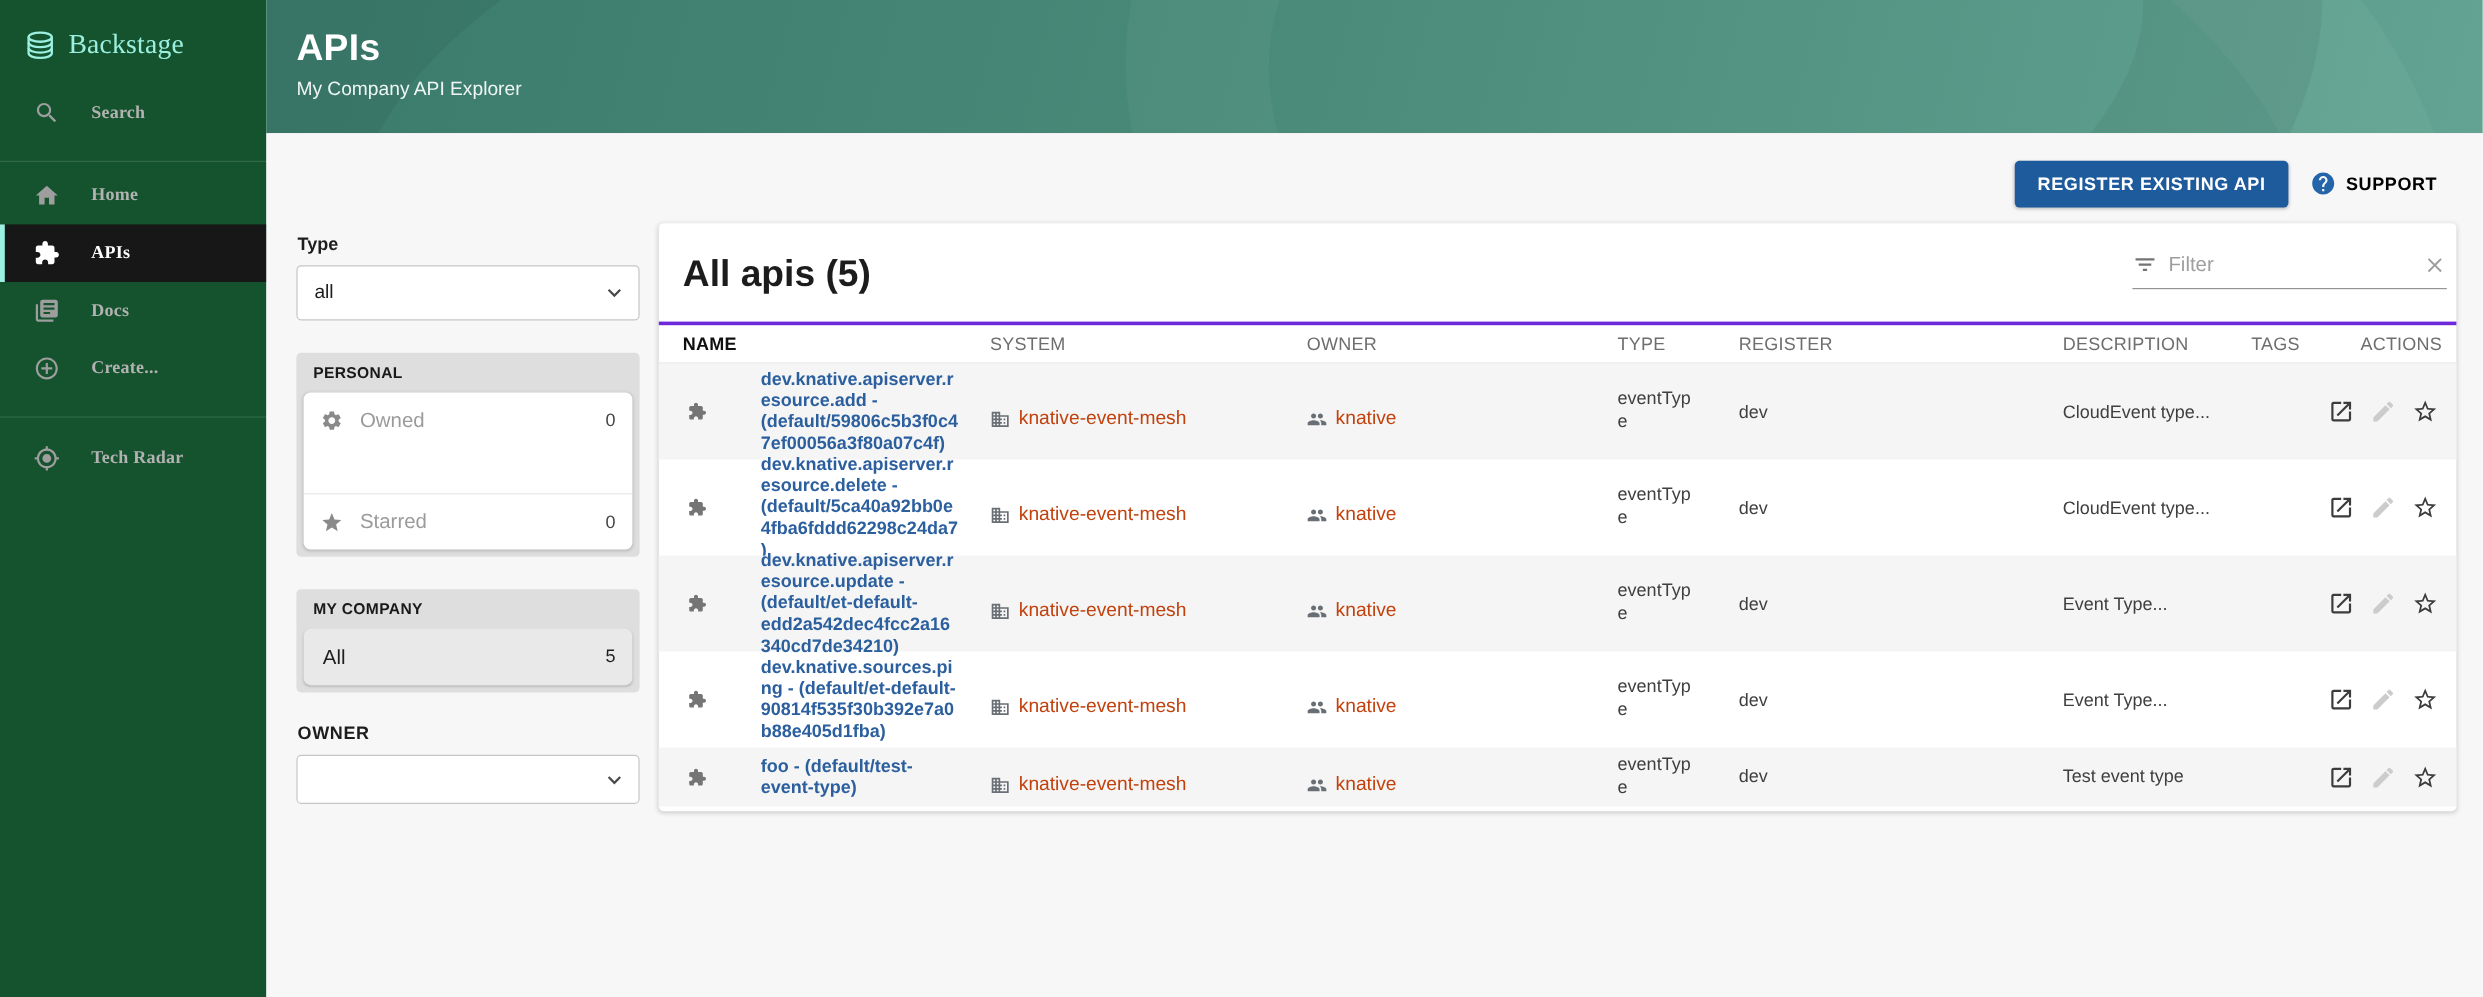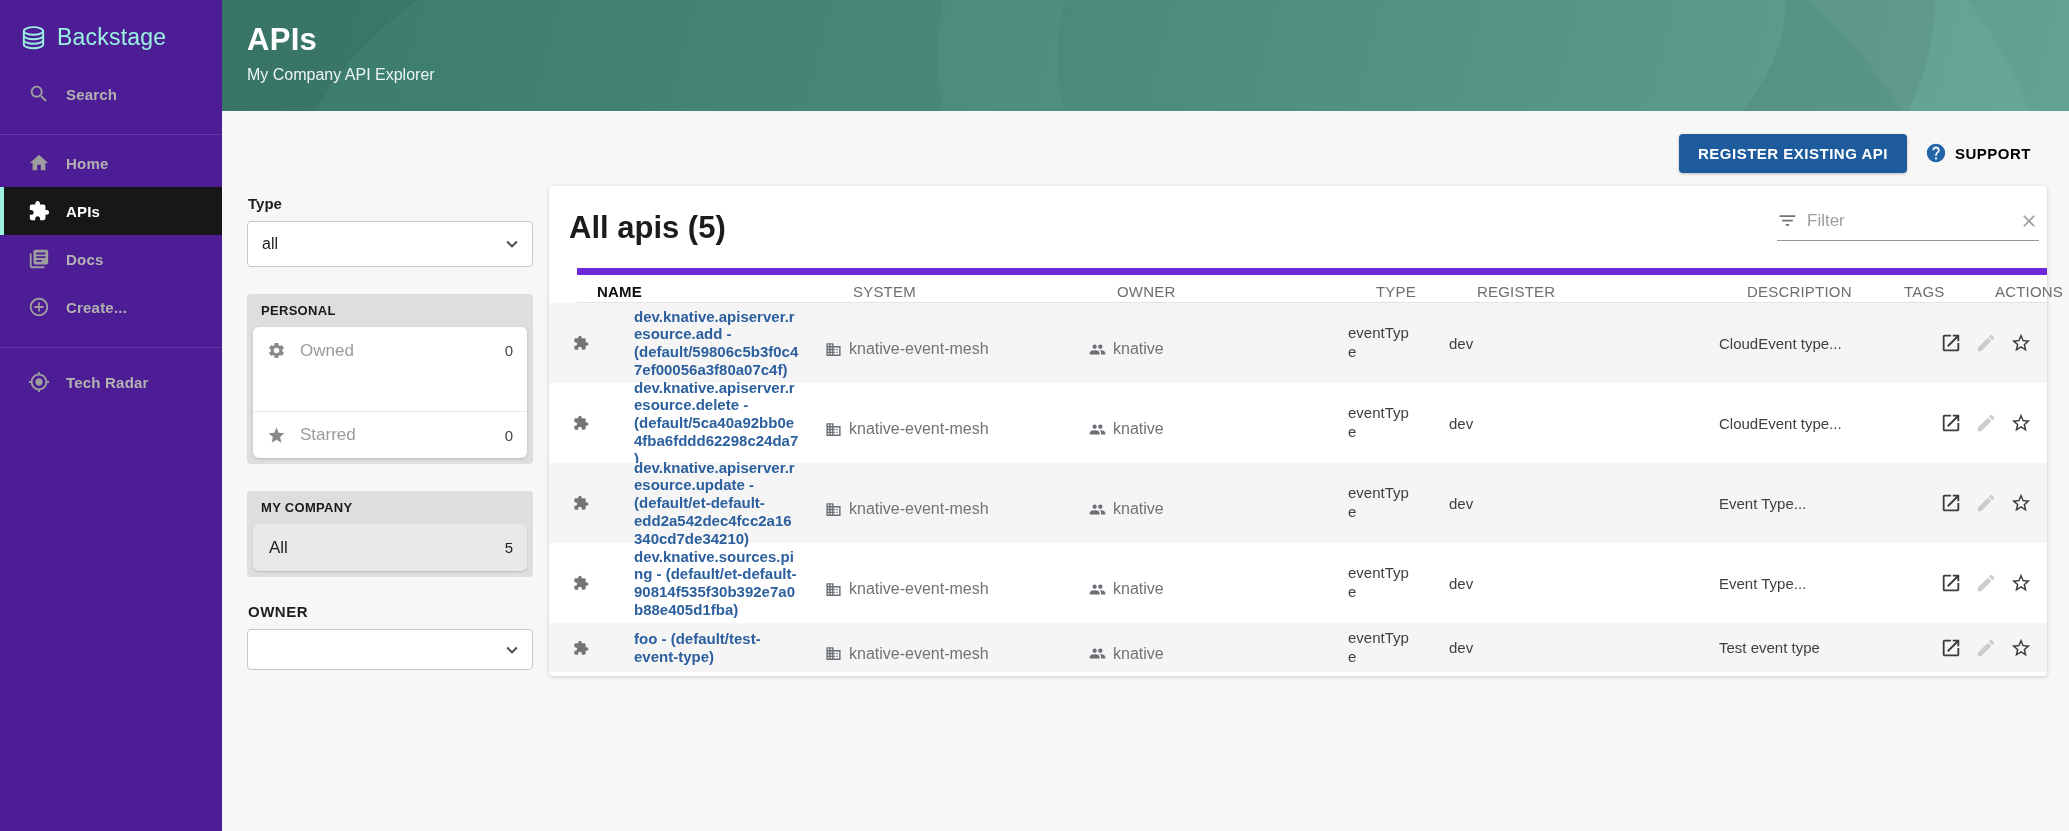--- a/index.html
+++ b/index.html
@@ -1,25 +1,25 @@
 <!DOCTYPE html>
 <html><head>
 <meta charset="utf-8">
 <style>
   * { box-sizing: border-box; margin: 0; padding: 0; }
   html,body { width:2069px; height:831px; overflow:hidden; background:#f7f7f7;
               font-family:"Liberation Sans", sans-serif; }
   .app { position:relative; width:2069px; height:831px; }
 
   
-  .sidebar { position:absolute; left:0; top:0; width:222px; height:831px; background:#4c1d95; }
+  .sidebar { position:absolute; left:0; top:0; width:222px; height:831px; background:#14532d;font-family:Liberation Serif, serif; }
   .logo-row { position:absolute; left:20px; top:14px; height:46px; display:flex; align-items:center; gap:10px; cursor:pointer; }
   .logo-row .logo-text { color:#9bf0e1; font-size:23px; font-weight:400; letter-spacing:.2px; }
   .logo-icon { color:#9bf0e1; }
-  .side-item { position:absolute; left:0; width:222px; height:48px; display:flex; align-items:center; padding-left:28px; cursor:pointer; }
+  .side-item { position:absolute; left:0; width:222px; height:48px; display:flex; align-items:center; padding-left:28px; cursor:pointer;gap:10px; }
   .side-item .s-icon { width:22px; height:22px; color:#9e9e9e; margin-right:16px; flex:none; }
   .side-item .s-label { color:#b2b2b2; font-size:15px; font-weight:600; letter-spacing:.2px; }
   .side-item.active { background:#171717; }
   .side-item.active::before { content:""; position:absolute; left:0; top:0; width:4px; height:48px; background:#9bf0e1; }
   .side-item.active .s-icon { color:#ffffff; }
   .side-item.active .s-label { color:#ffffff; font-weight:700; }
   .side-divider { position:absolute; left:0; width:222px; height:1px; background:rgba(255,255,255,.12); }
 
   
   .header { position:absolute; left:222px; top:0; right:0; height:111px; overflow:hidden;
@@ -68,42 +68,42 @@
   .card-top { position:relative; height:82px; }
   .card-title { position:absolute; left:20px; top:24px; font-size:31px; font-weight:700; color:#1c1c1c; }
   .filter-widget { position:absolute; right:8px; top:24px; width:262px; display:flex; align-items:center;
                    border-bottom:1px solid #949494; padding-bottom:9px; }
   .filter-widget .fw-icon { width:21px; height:21px; color:#737373; flex:none; margin-right:9px; }
   .filter-widget input { flex:1; min-width:0; border:none; outline:none; background:transparent;
                          font-family:inherit; font-size:17px; color:#333; }
   .filter-widget input::placeholder { color:#9e9e9e; }
   .filter-widget .fw-clear { width:20px; height:20px; color:#9e9e9e; flex:none; cursor:pointer; }
 
-  .thead { position:relative; height:35px; border-top:7px solid #6d28d9; border-bottom:1px solid #e4e4e4;margin-left:28px; }
+  .thead { position:relative; height:35px; border-top:3px solid #6d28d9; border-bottom:1px solid #e4e4e4; }
   .th { position:absolute; top:0; height:33px; display:flex; align-items:center;
         font-size:15px; font-weight:500; color:#6e6e6e; letter-spacing:.2px; cursor:pointer; }
   .th.sorted { color:#0f0f0f; font-weight:700; }
 
   .trow { position:relative; height:80px; }
   .trow.striped { background:#f5f5f5; }
   .trow.short { height:49px; }
   .cell { position:absolute; top:0; height:100%; display:flex; align-items:center; font-size:15px; color:#3f3f3f; }
   .c-name  { left:24px;  width:226px;gap:40px; }
   .c-system{ left:276px; }
   .c-owner { left:540px; }
   .c-type  { left:799px; width:70px; line-height:1.25; }
   .c-type .wrap { word-break:break-all; width:64px; }
   .c-life  { left:900px; }
   .c-desc  { left:1170px; width:152px; }
   .c-tags  { left:1327px; width:80px; }
   .c-actions { right:11px; gap:5px; }
   .puzzle-icon { width:16px; height:16px; color:#757575; flex:none; margin-right:5px; }
   .name-link { font-size:15px; font-weight:700; color:#2b5f9e; line-height:1.18; width:205px;
                overflow-wrap:anywhere; cursor:pointer; text-decoration:none; }
-  .ref-link { display:flex; align-items:center; gap:7px; font-size:16px; color:#737373; cursor:pointer; text-decoration:none;margin-top:12px; }
+  .ref-link { display:flex; align-items:flex-end; gap:7px; font-size:16px; color:#c2410c; cursor:pointer; text-decoration:none;margin-top:12px; }
   .ref-link .r-icon { width:17px; height:17px; color:#6a6f75; flex:none; }
   .action-btn { width:30px; height:30px; display:flex; align-items:center; justify-content:center;
                 background:none; border:none; cursor:pointer; }
   .action-btn svg { width:22px; height:22px; }
   .act-open { color:#3c3c3c; }
   .act-edit { color:#cccccc; }
   .act-star { color:#3c3c3c; }
 
   svg { display:block; }
 </style>

